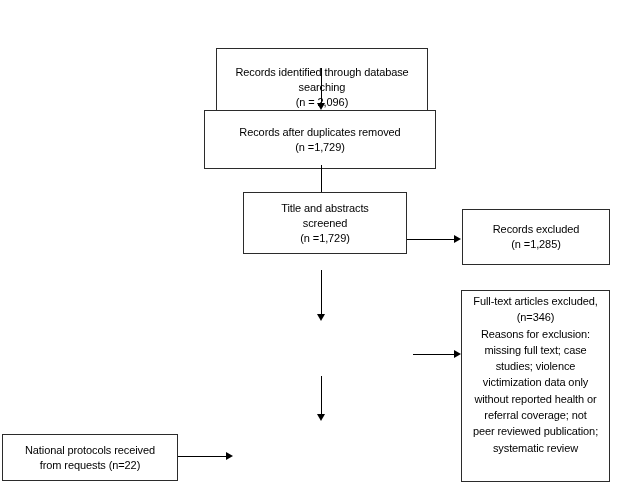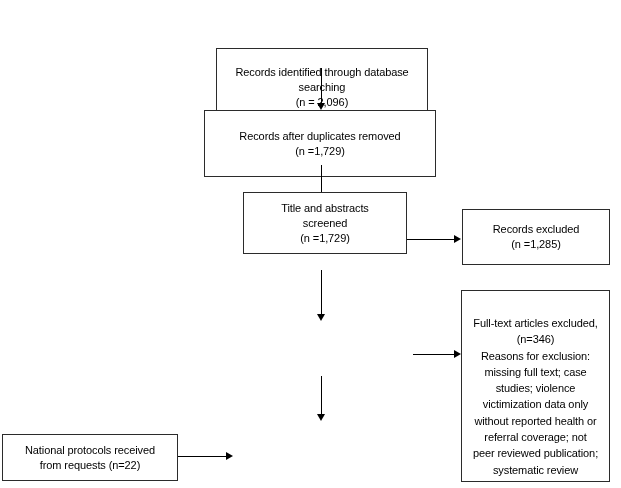--- a/index.html
+++ b/index.html
@@ -32,21 +32,21 @@
     letter-spacing: -0.1px;
     padding: 2px 5px;
   }
   .box .txt {
     display: block;
     width: 100%;
     white-space: pre-line;
   }
   .box-tall {
     align-items: flex-start;
-    padding-top: 24px;
+    padding-top: 2px;
   }
   .box-tall .txt {
     line-height: 16.3px;
   }
 
   
   .vline {
     position: absolute;
     width: 1px;
     background: #000000;
@@ -80,21 +80,21 @@
 
   <div class="box" style="left:216px; top:2px; width:212px; height:79px;margin-top:46px;">
     <span class="txt">Records identified through database
 searching
 (n = 2,096)</span>
   </div>
 
   <div class="vline" style="left:321px; top:68px; height:35px;"></div>
   <div class="arrow-down" style="left:317px; top:103px;"></div>
 
-  <div class="box" style="left:204px; top:110px; width:232px; height:67px;">
+  <div class="box" style="left:204px; top:110px; width:232px; height:59px;">
     <span class="txt">Records after duplicates removed
 (n =1,729)</span>
   </div>
 
   <div class="vline" style="left:321px; top:165px; height:36px;"></div>
   <div class="arrow-down" style="left:317px; top:201px;"></div>
 
   <div class="box" style="left:243px; top:192px; width:164px; height:62px;">
     <span class="txt">Title and abstracts
 screened

